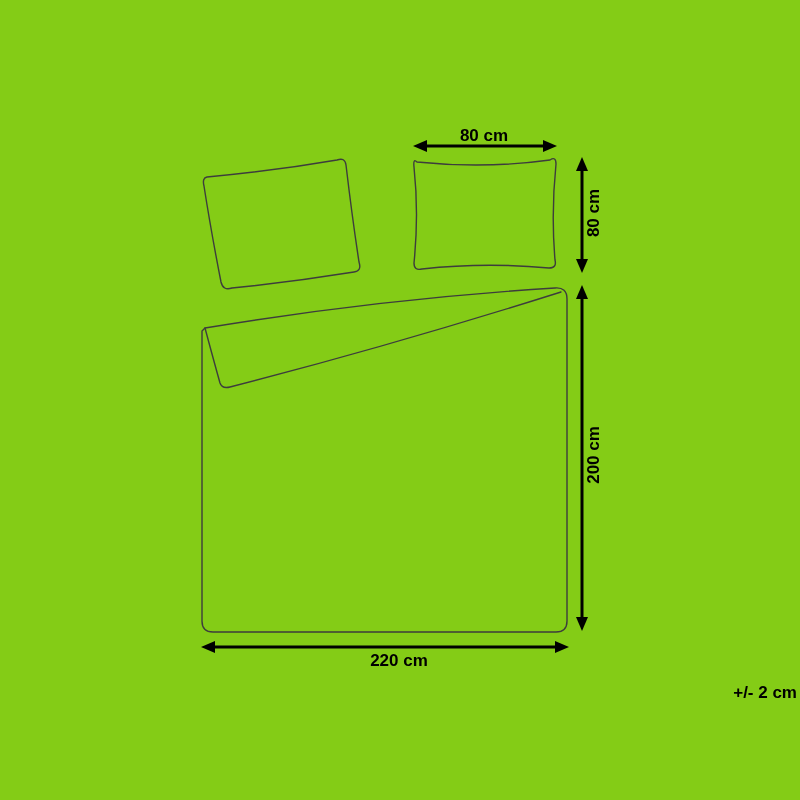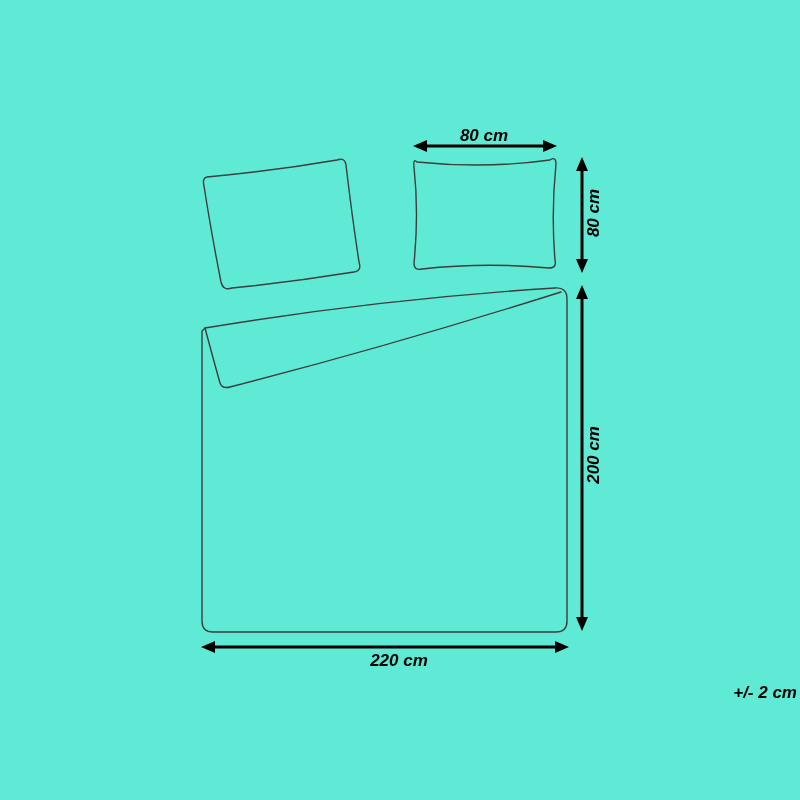--- a/index.html
+++ b/index.html
@@ -4,24 +4,23 @@
 <style>
   html, body {
     margin: 0;
     padding: 0;
     background: #ffffff;
   }
   .stage {
     position: relative;
     width: 800px;
     height: 800px;
-    background: #5eead4;
+    background: #84cc16;
     overflow: hidden;
     font-family: "Liberation Sans", sans-serif;
-    font-style: italic;
   }
   svg {
     display: block;
   }
   text {
     font-family: "Liberation Sans", sans-serif;
     font-weight: bold;
     font-size: 17px;
   }
 </style>

